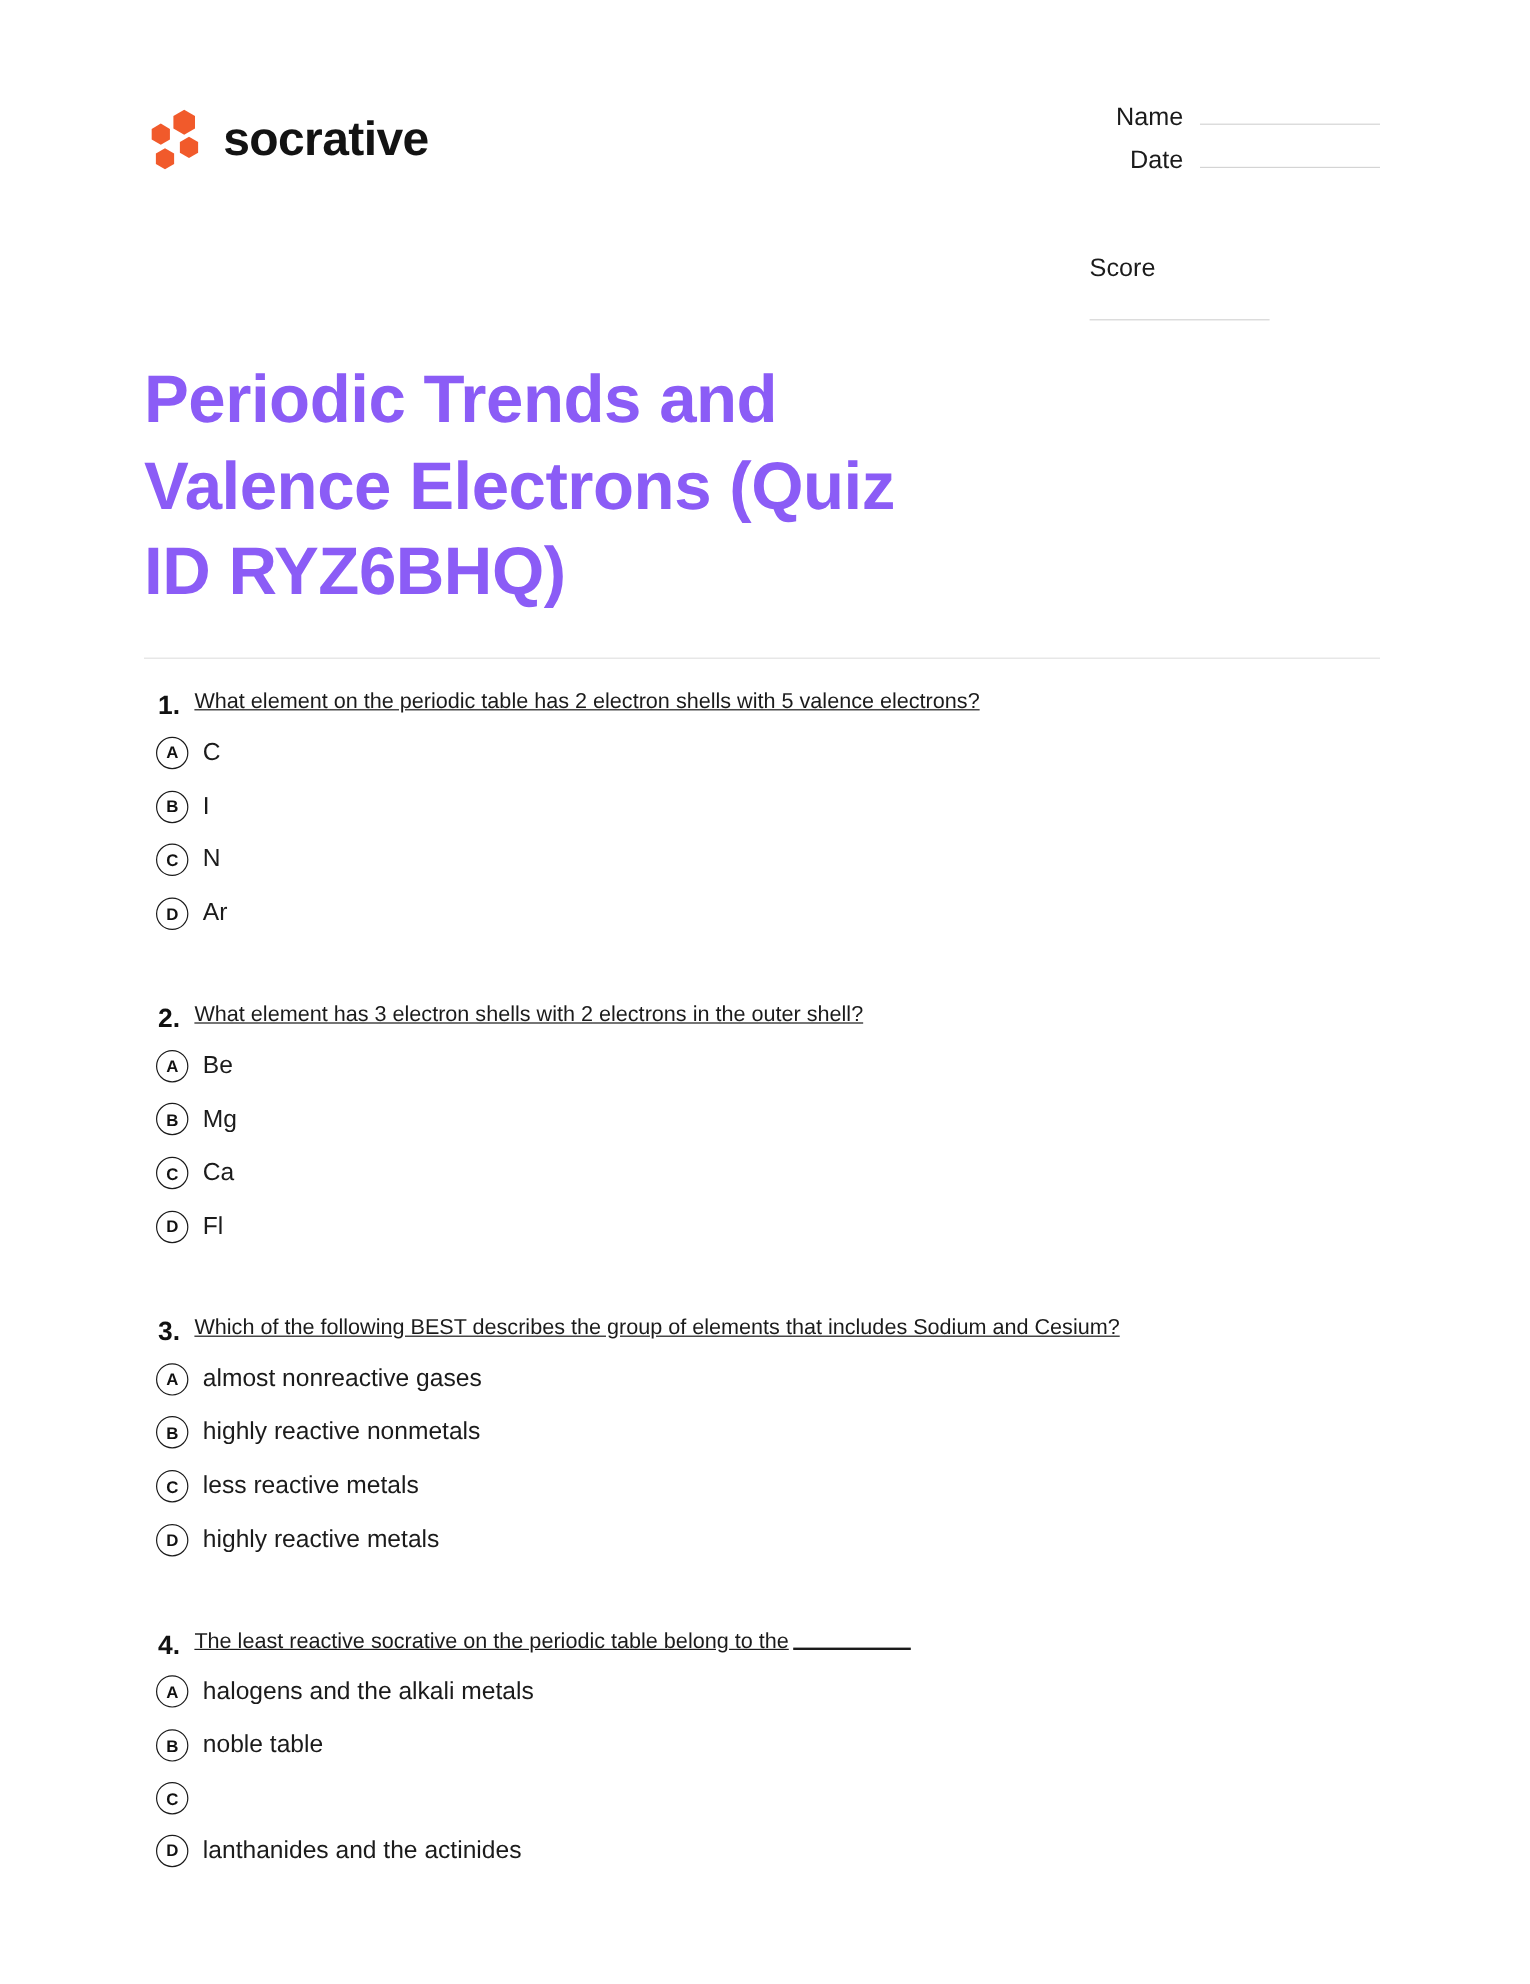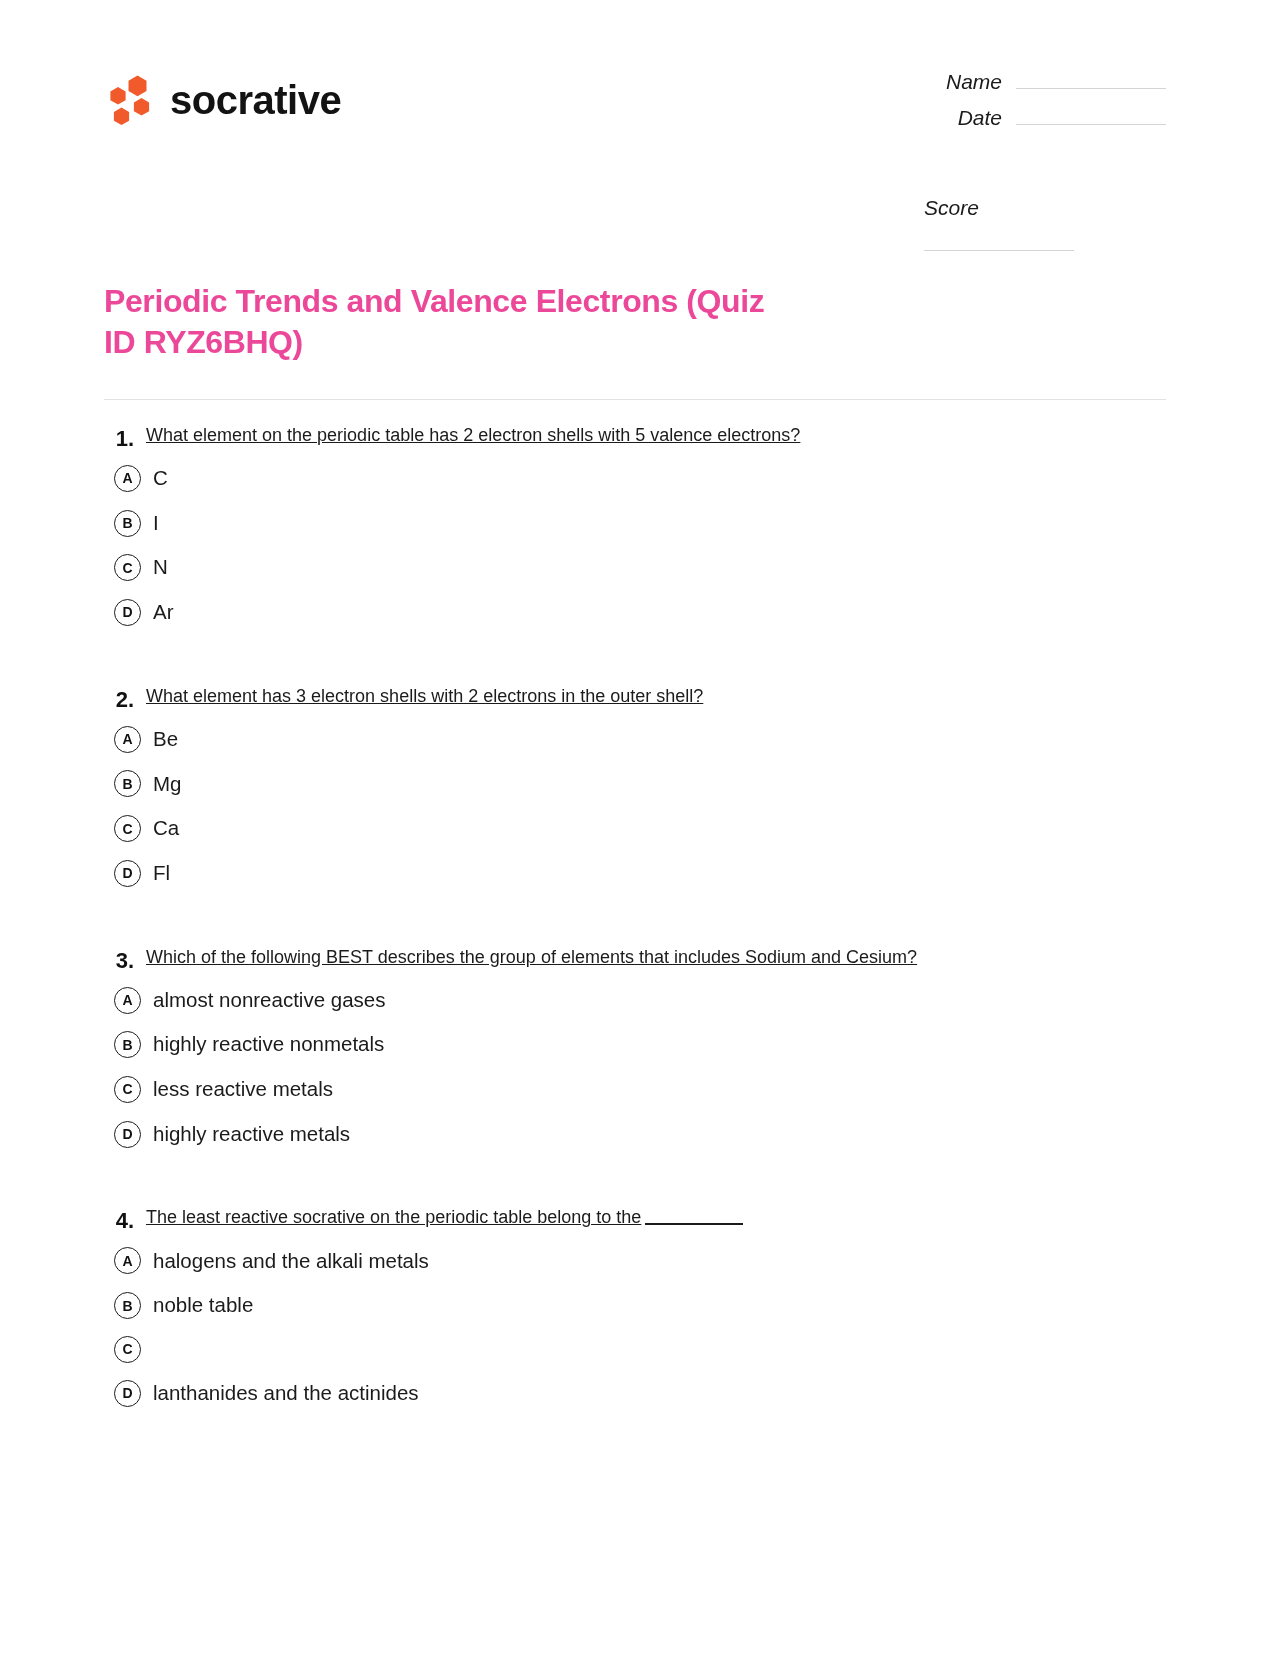--- a/index.html
+++ b/index.html
@@ -13,21 +13,21 @@
     height: 1653px;
     font-family: "Liberation Sans", sans-serif;
     color: #1b1b1b;
     position: relative;
     overflow: hidden;
   }
 
   .page {
     width: 1274px;
     height: 1653px;
-    padding: 0;
+    padding: 16px;
     position: relative;
   }
 
   
   .header {
     display: flex;
     align-items: flex-start;
     justify-content: space-between;
     padding: 62px 108px 0 104px;
   }
@@ -60,47 +60,46 @@
     display: flex;
     align-items: baseline;
     justify-content: flex-end;
     gap: 14px;
     margin-bottom: 12px;
   }
   .meta-label {
     font-size: 21px;
     color: #1b1b1b;
     white-space: nowrap;
-    font-style: italic;
   }
   .meta-line {
     display: block;
     width: 150px;
     border-bottom: 1.5px solid #d4d4d4;
     height: 17px;
   }
   .meta-row.score {
     margin-top: 66px;
     flex-direction: column;
   }
 
   
   .title-area {
     padding: 18px 108px 0 104px;
     display: flex;
     justify-content: space-between;
   }
   .quiz-title {
-    font-size: 32px;
+    font-size: 56px;
     font-weight: 700;
     line-height: 1.28;
     letter-spacing: -0.4px;
     max-width: 680px;
     margin: 0;
-    color: #ec4899;
+    color: #8b5cf6;
   }
 
   .rule {
     margin: 36px 108px 0 104px;
     border-top: 1px solid #e2e2e2;
   }
 
   
   .questions {
     padding: 22px 108px 0 104px;

